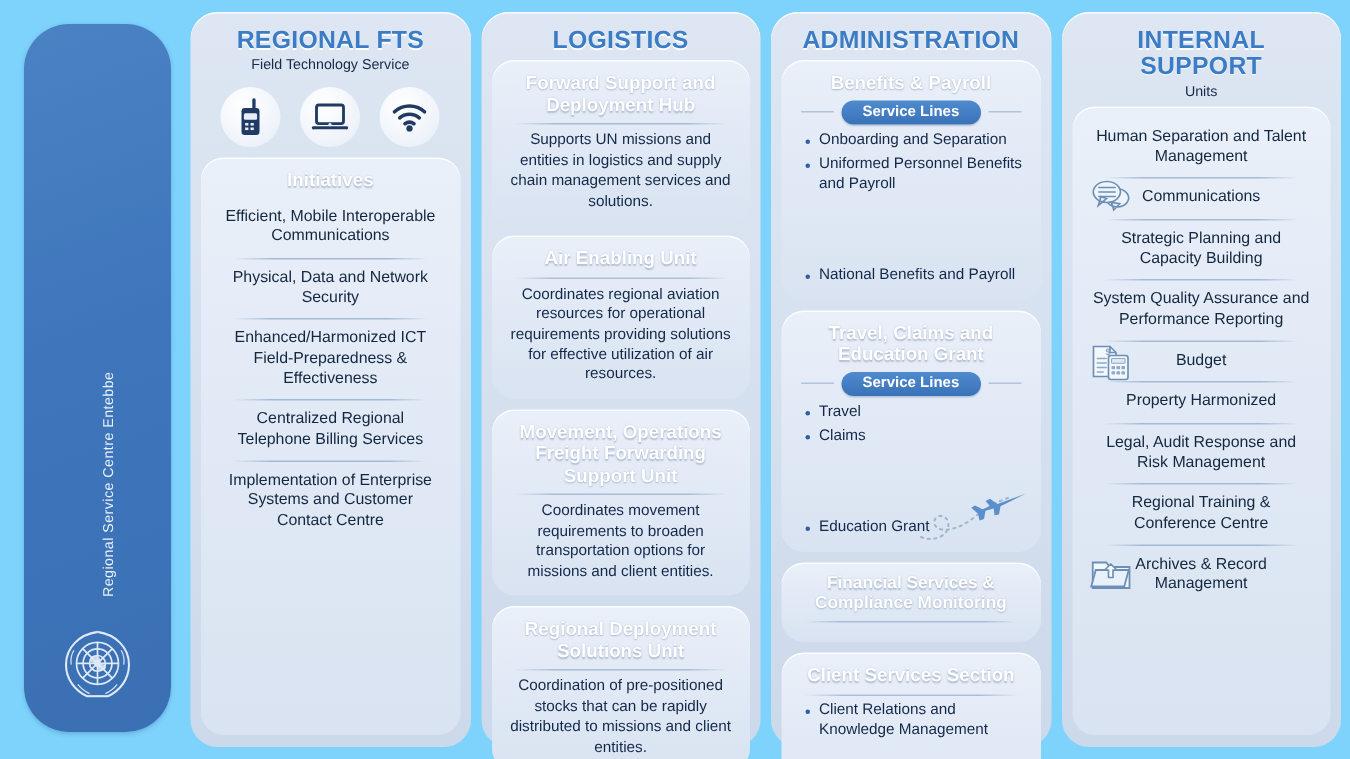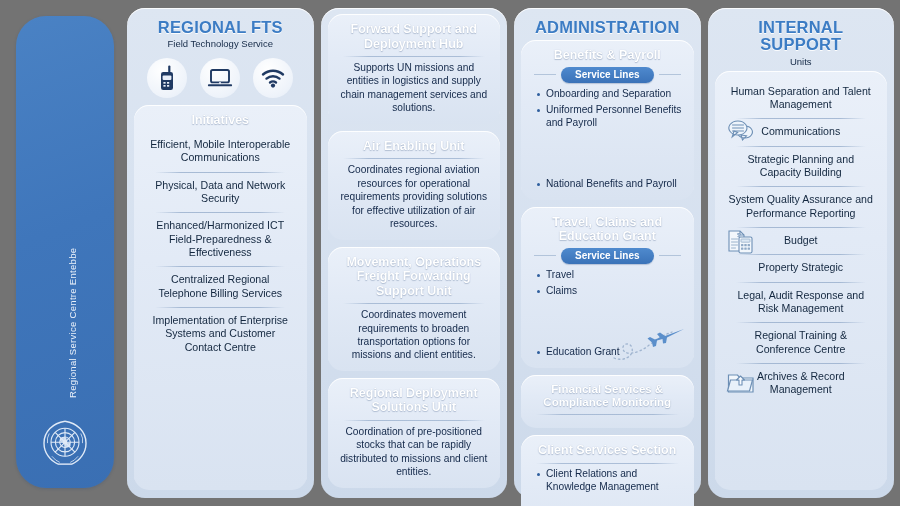--- a/index.html
+++ b/index.html
@@ -5,21 +5,21 @@
   * { box-sizing: border-box; margin: 0; padding: 0; }
   html, body {
     width: 900px; height: 506px;
     font-family: "Liberation Sans", sans-serif;
     background: #ffffff;
     overflow: hidden;
   }
   #root {
     position: relative;
     width: 900px; height: 506px;
-    background: #737373;
+    background: #7dd3fc;
     display: flex;
     padding: 8px 6px 8px 12px;
     gap: 7px;
   }
 
   
   .brandbar {
     width: 98px;
     margin: 8px 6px 10px 4px;
     border-radius: 30px;
@@ -297,20 +297,23 @@
         <div class="sep-item">Efficient, Mobile Interoperable Communications</div>
         <div class="sep-item">Physical, Data and Network Security</div>
         <div class="sep-item">Enhanced/Harmonized ICT Field-Preparedness &amp; Effectiveness</div>
         <div class="sep-item">Centralized Regional Telephone Billing Services</div>
         <div class="sep-item">Implementation of Enterprise Systems and Customer Contact Centre</div>
       </div>
     </div>
   </div>
 
   <div class="col">
+    <div class="col-head">
+      <div class="col-title">LOGISTICS</div>
+    </div>
 
     <div class="card">
       <div class="card-head">Forward Support and Deployment Hub</div>
       <div class="rule"></div>
       <div class="card-body">Supports UN missions and entities in logistics and supply chain management services and solutions.</div>
     </div>
 
     <div class="card">
       <div class="card-head">Air Enabling Unit</div>
       <div class="rule"></div>
@@ -432,21 +435,21 @@
               <rect x="21.6" y="17" width="2.4" height="2.2" rx=".5"></rect>
               <rect x="15" y="20.5" width="2.4" height="2.2" rx=".5"></rect>
               <rect x="18.3" y="20.5" width="2.4" height="2.2" rx=".5"></rect>
               <rect x="21.6" y="20.5" width="2.4" height="2.2" rx=".5"></rect>
             </g>
           </svg>
           <span>Budget</span>
         </div>
 
         <div class="sep-item">
-          <span>Property Strategic</span>
+          <span>Property Harmonized</span>
         </div>
 
         <div class="sep-item">
           <span>Legal, Audit Response and Risk Management</span>
         </div>
 
         <div class="sep-item">
           <span>Regional Training &amp; Conference Centre</span>
         </div>
 

